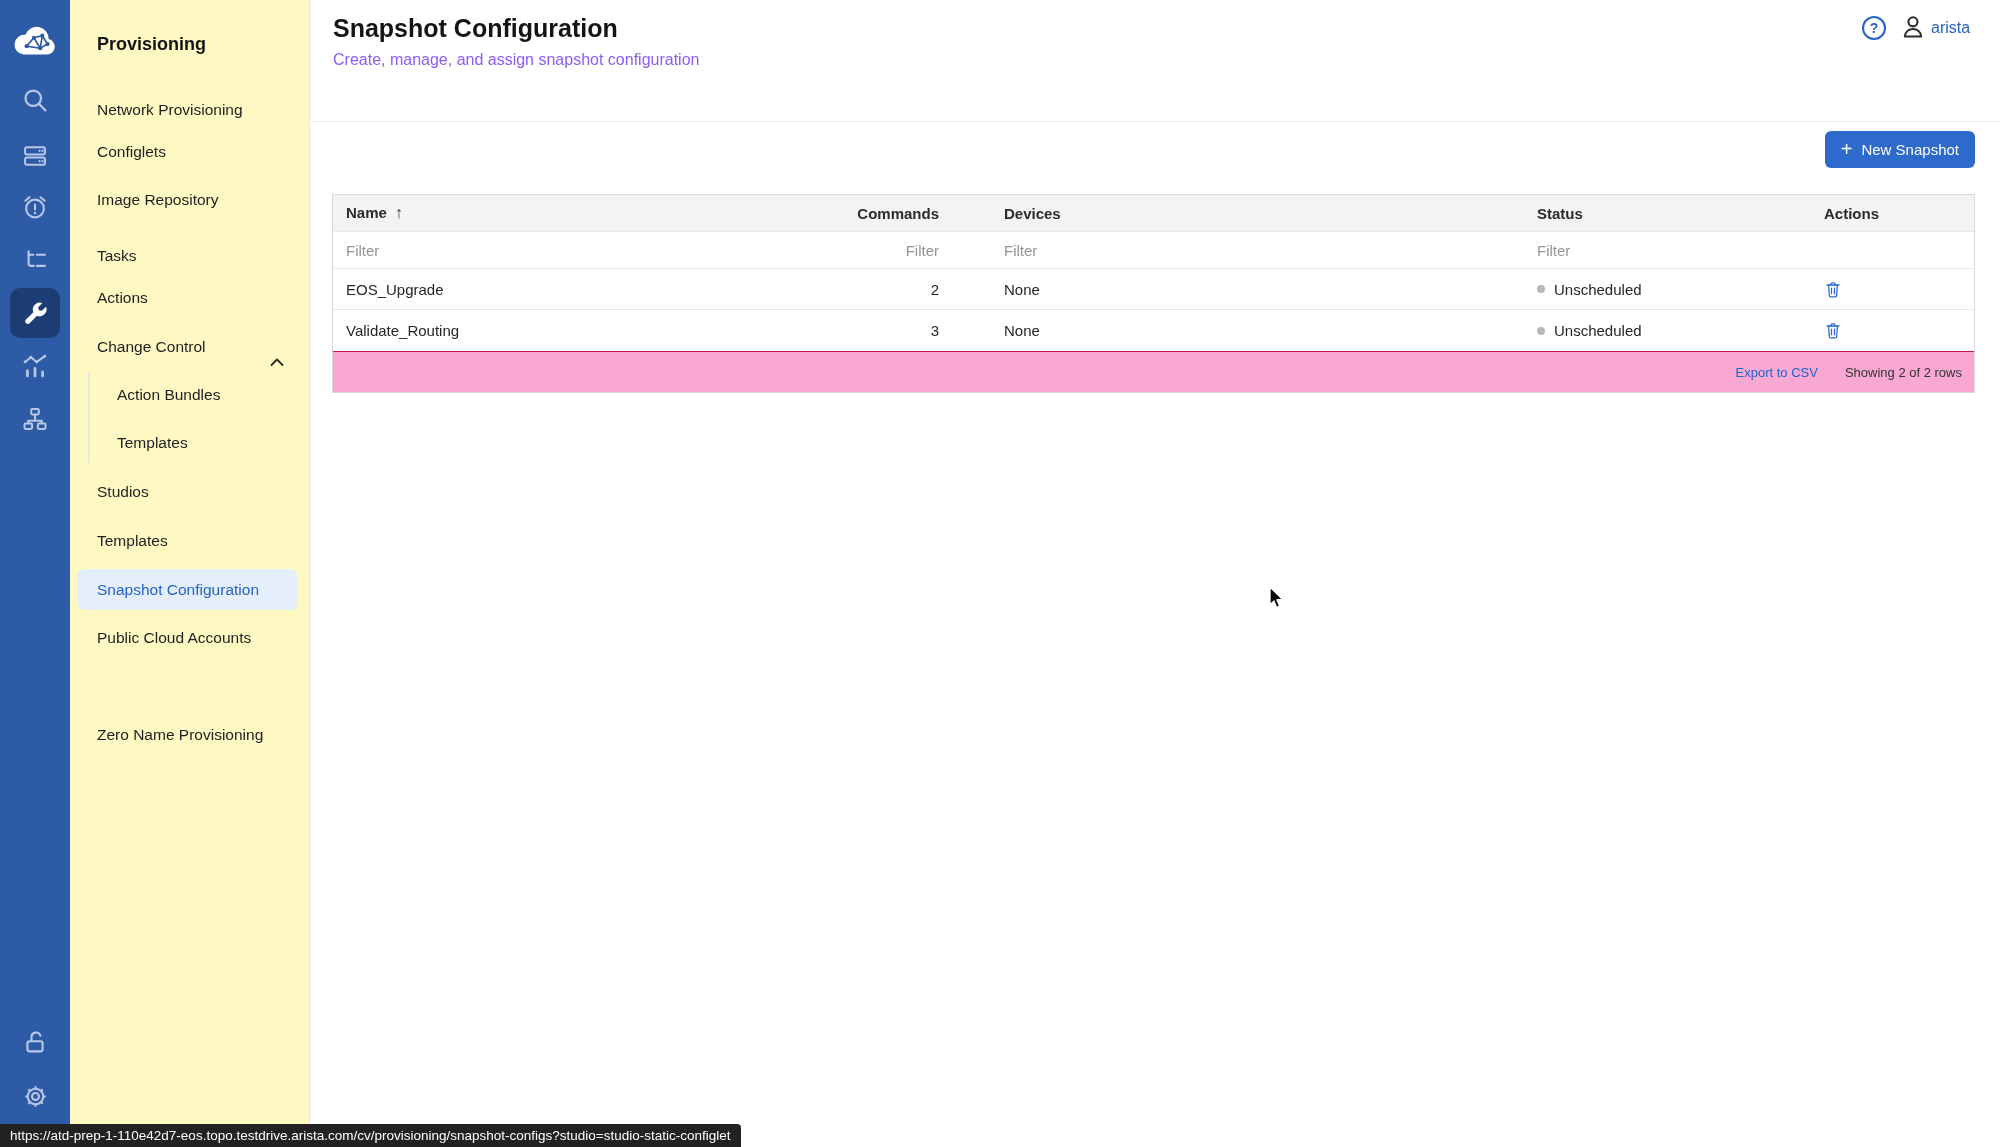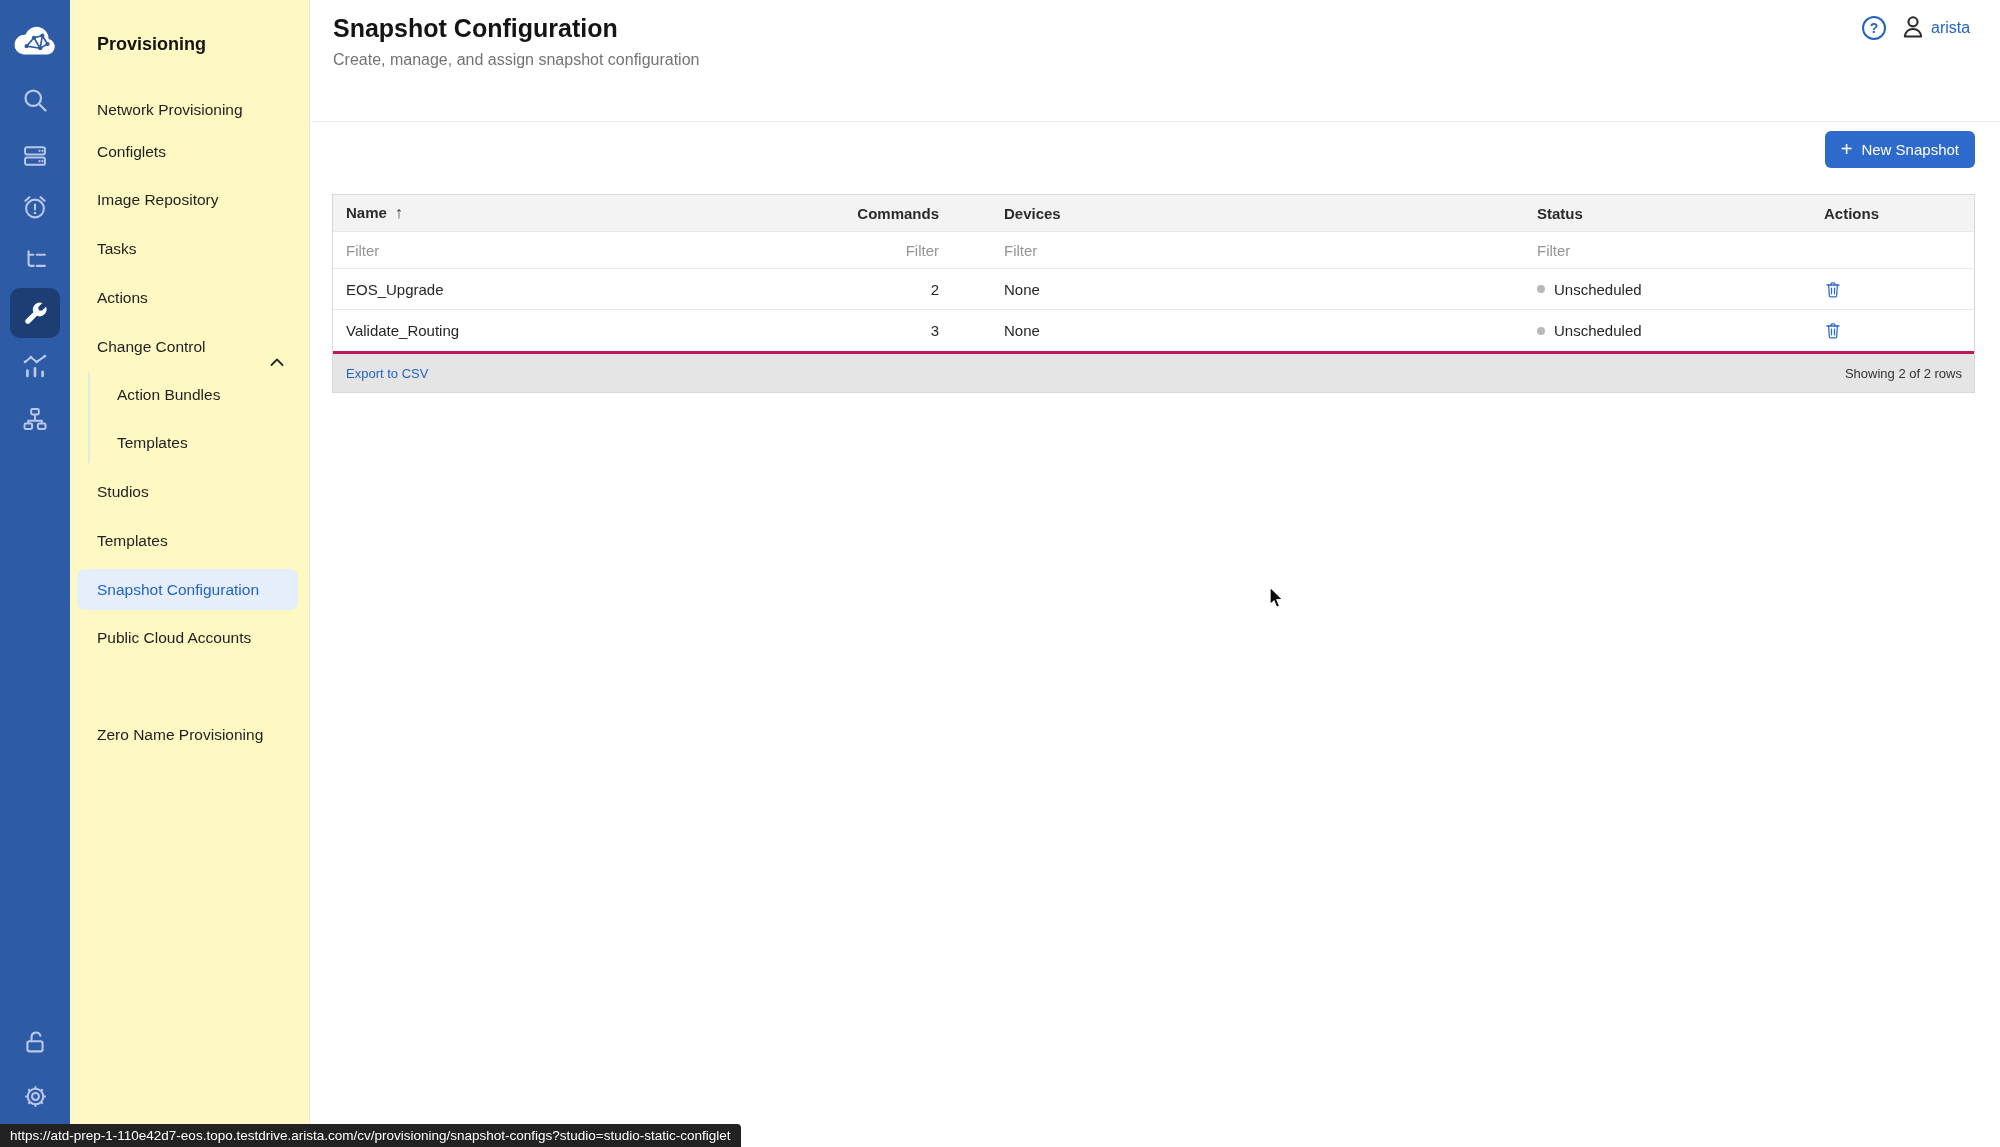--- a/index.html
+++ b/index.html
@@ -15,21 +15,21 @@
   
   .sidebar { position:absolute; left:70px; top:0; width:240px; height:1147px; background:#fef9c3; border-right:1px solid #e5e5e5; }
   .sb-heading { position:absolute; left:27px; top:34px; font-size:18px; font-weight:700; color:#141414; }
   .sb-item { position:absolute; left:0; width:240px; height:40px; line-height:40px; padding-left:27px; font-size:15.5px; color:#1f1f1f; cursor:pointer; white-space:nowrap; }
   .sb-item.child { padding-left:47px; }
   .sb-item.selected { left:7px; width:221px; padding-left:20px; background:#e5eefb; border-radius:8px; color:#2463c6; }
   .sb-guide { position:absolute; left:18px; top:372px; width:2px; height:91px; background:#e7e7e7; }
   .sb-caret { position:absolute; right:26px; top:15px; }
   
   .page-title { position:absolute; left:333px; top:14px; font-size:25px; font-weight:700; color:#141414; }
-  .page-subtitle { position:absolute; left:333px; top:51px; font-size:16px; color:#737373; }
+  .page-subtitle { position:absolute; left:333px; top:51px; font-size:16px; color:#8b5cf6; }
   .header-divider { position:absolute; left:311px; top:121px; width:1689px; height:1px; background:#ececec; }
   .help-btn { position:absolute; left:1862px; top:16px; width:24px; height:24px; border:2px solid #2463c6; border-radius:50%; color:#2463c6; font-size:14px; font-weight:700; display:flex; align-items:center; justify-content:center; cursor:pointer; }
   .user-icon { position:absolute; left:1899px; top:13px; }
   .user-name { position:absolute; left:1931px; top:19px; font-size:16px; color:#2463c6; cursor:pointer; }
   
   .new-btn { position:absolute; top:131px; right:25px; height:37px; padding:0 16px; background:#2e6acb; border:none; border-radius:6px; color:#ffffff; font-size:15px; font-family:"Liberation Sans",sans-serif; display:flex; align-items:center; gap:9px; cursor:pointer; }
   .new-btn .plus { font-size:20px; font-weight:400; line-height:1; margin-top:-2px; }
   
   .table { position:absolute; left:332px; top:194px; width:1643px; border:1px solid #d8d8d8; background:#fff; font-size:15px; }
   .trow { display:grid; grid-template-columns:1fr 120px 493px 247px 163px; align-items:center;gap:40px; }
@@ -39,21 +39,21 @@
   .tfilter { height:37px; border-top:1px solid #e9e9e9; }
   .tfilter input { border:none; outline:none; background:transparent; width:90%; font-size:15px; font-family:"Liberation Sans",sans-serif; color:#262626; }
   .tfilter input::placeholder { color:#949494; opacity:1; }
   .tfilter .cell-commands input { text-align:right; }
   .tdata { height:41px; border-top:1px solid #e9e9e9; color:#262626; }
   .tdata.r2 { height:42px; }
   .sort-arrow { font-weight:400; color:#3c3c3c; font-size:16px; margin-left:8px; }
   .status-cell { display:flex; align-items:center; gap:9px; }
   .status-dot { width:8px; height:8px; border-radius:50%; background:#b8b8b8; flex:0 0 auto; }
   .trash-btn { background:none; border:none; cursor:pointer; padding:0; display:flex; align-items:center; }
-  .tfoot { height:41px; border-top:3px solid #be185d; background:#e5e5e5; display:flex; align-items:center; justify-content:space-between; padding:0 12px 0 13px; }
+  .tfoot { height:41px; border-top:1px solid #be185d; background:#f9a8d4; display:flex; align-items:center; justify-content:flex-end; padding:0 12px 0 13px; }
   .export-link { font-size:13px; color:#2463c6; cursor:pointer; text-decoration:none; }
   .row-summary { font-size:13px; color:#333333;margin-left:27px; }
   
   .url-tooltip { position:absolute; left:0; top:1124px; height:23px; line-height:23px; background:#222222; color:#ffffff; font-size:13.5px; padding:0 10px; white-space:nowrap; border-radius:0 4px 0 0; }
   .cursor { position:absolute; left:1264px; top:585px; pointer-events:none; }
 </style>
 </head>
 <body>
 
 <div class="rail">
@@ -172,21 +172,21 @@
       </svg>
   </div>
 </div>
 
 <nav class="sidebar">
   <div class="sb-heading">Provisioning</div>
 
   <div class="sb-item" style="top:90px">Network Provisioning</div>
   <div class="sb-item" style="top:132px">Configlets</div>
   <div class="sb-item" style="top:180px">Image Repository</div>
-  <div class="sb-item" style="top:229px">Tasks</div>
+  <div class="sb-item" style="top:236px">Tasks</div>
   <div class="sb-item" style="top:278px">Actions</div>
 
   <div class="sb-item" style="top:327px">
     <span>Change Control</span>
     <span class="sb-caret">
       <svg width="14" height="9" viewBox="0 0 14 9">
           <polyline points="1.5,7 7,1.5 12.5,7" stroke="#2b2b2b" stroke-width="1.8" fill="none" stroke-linecap="round" stroke-linejoin="round"></polyline>
         </svg>
     </span>
   </div>

